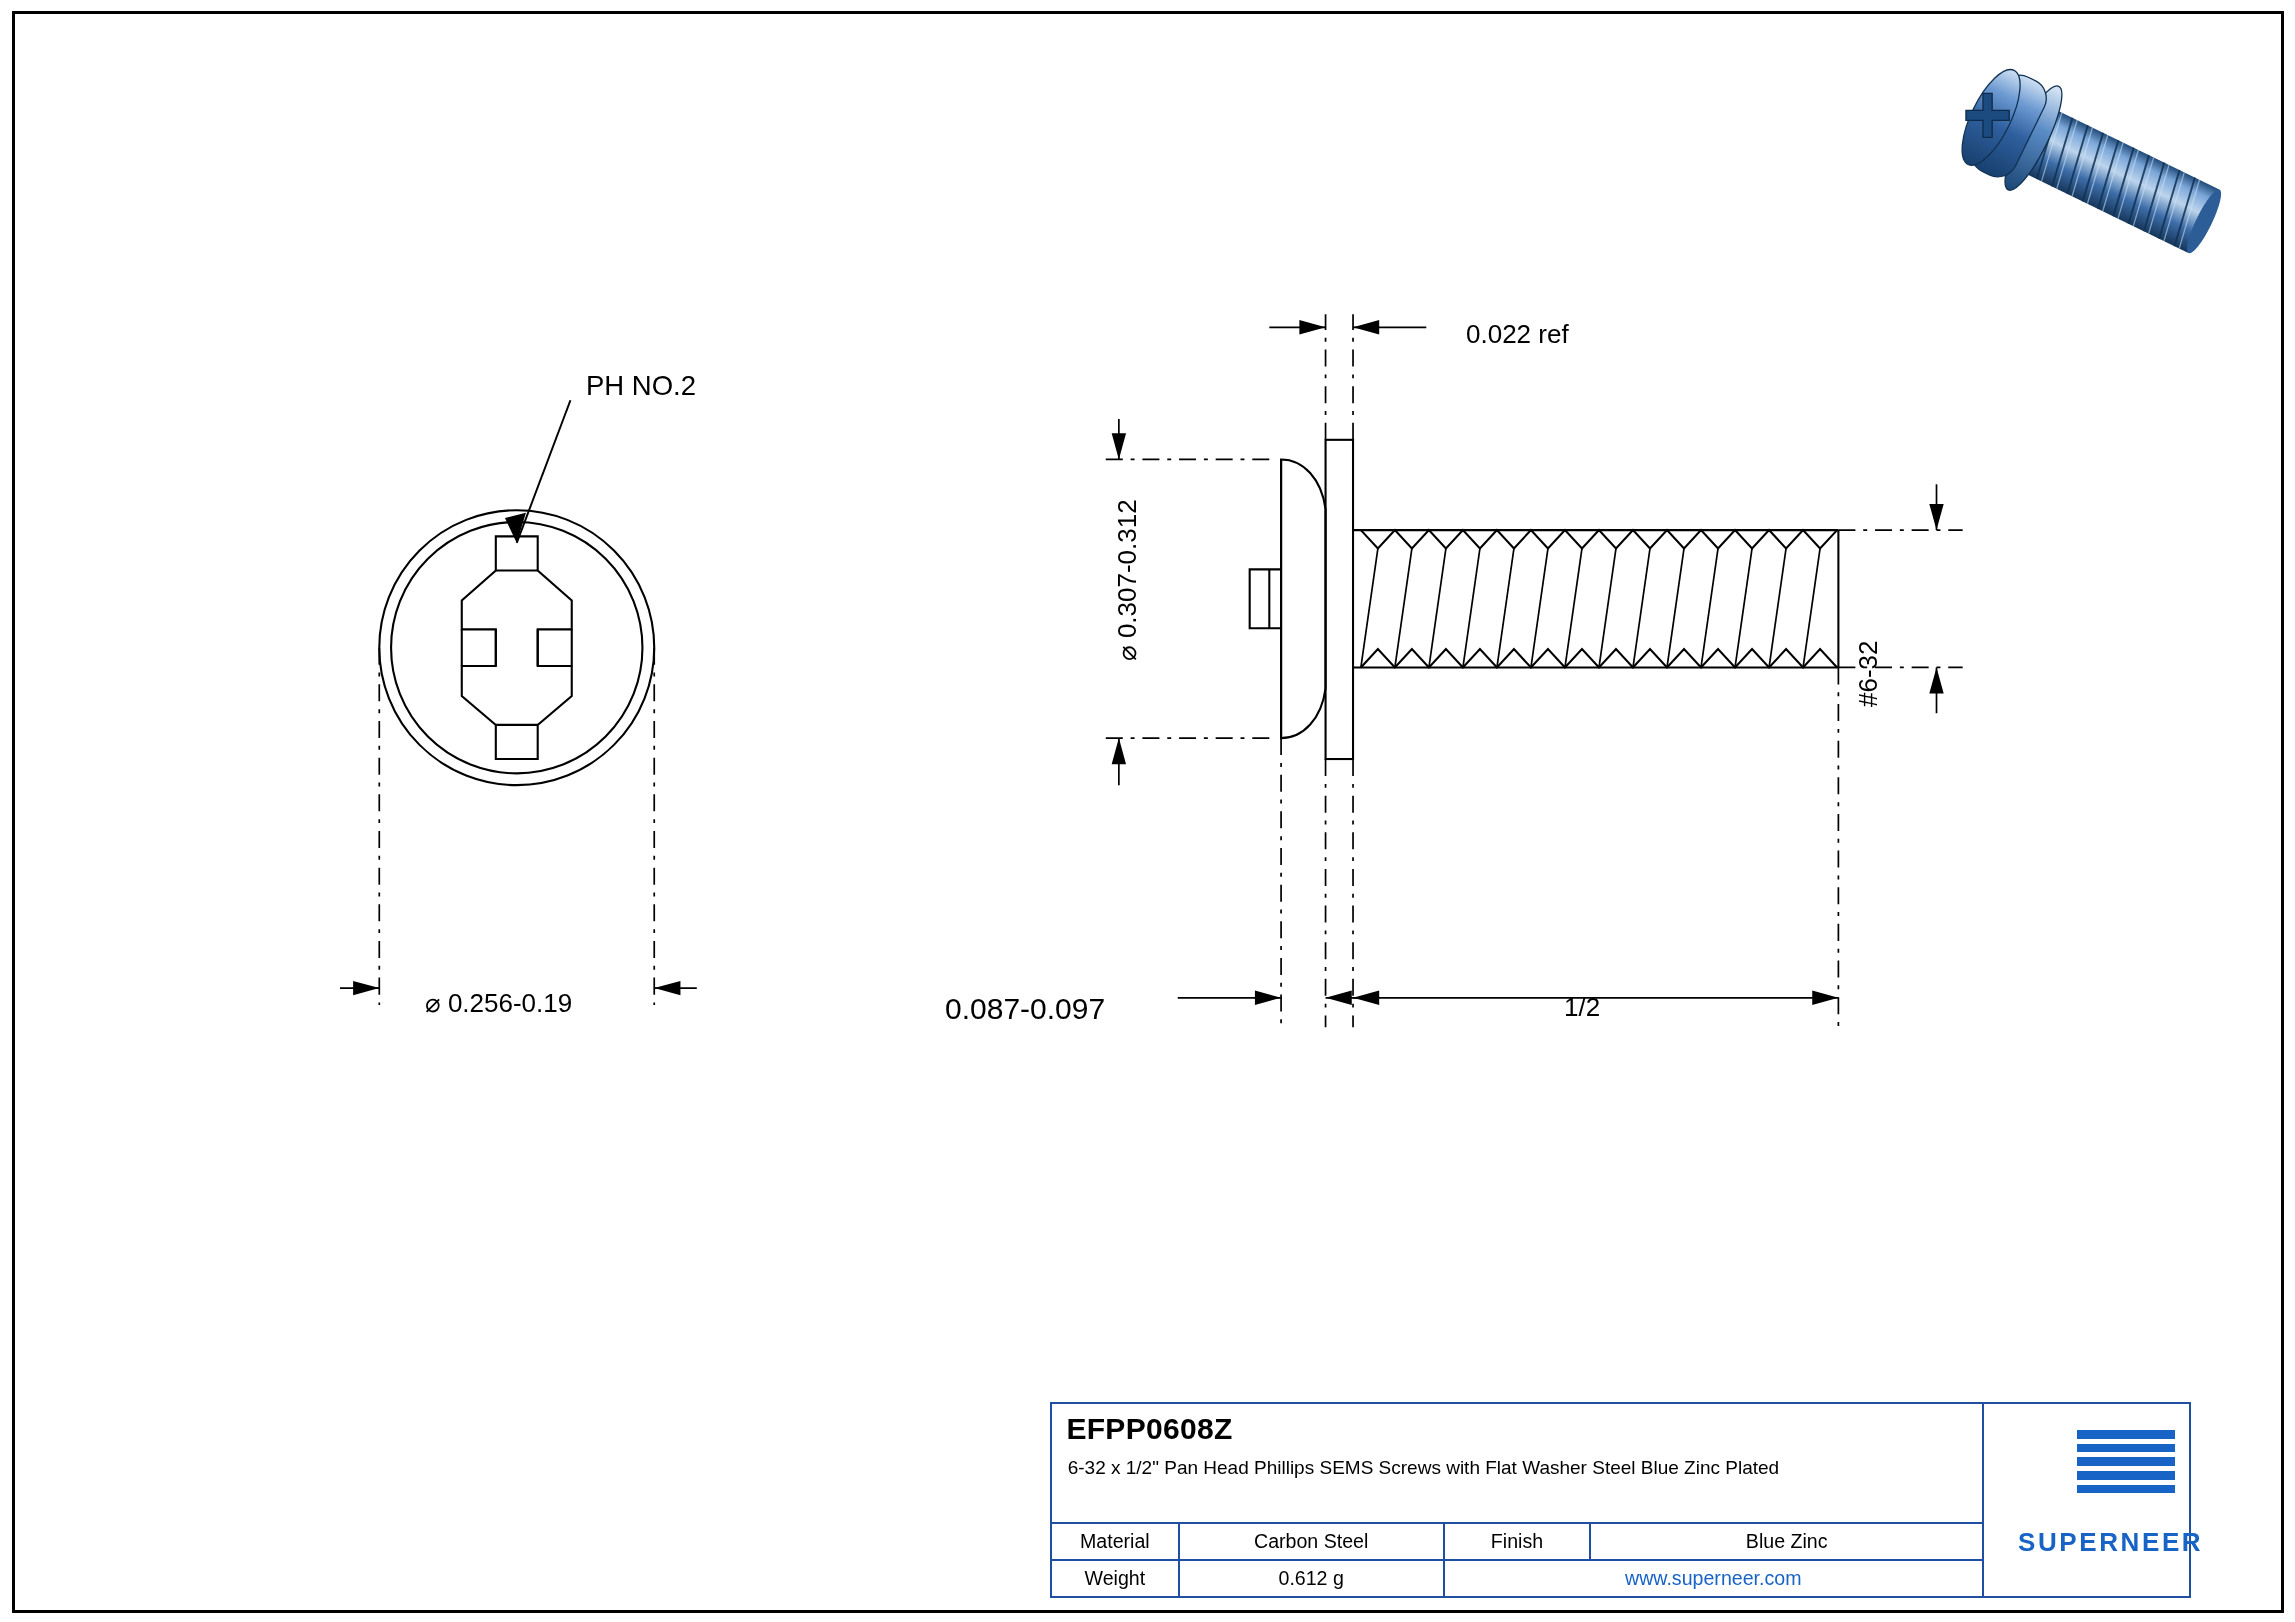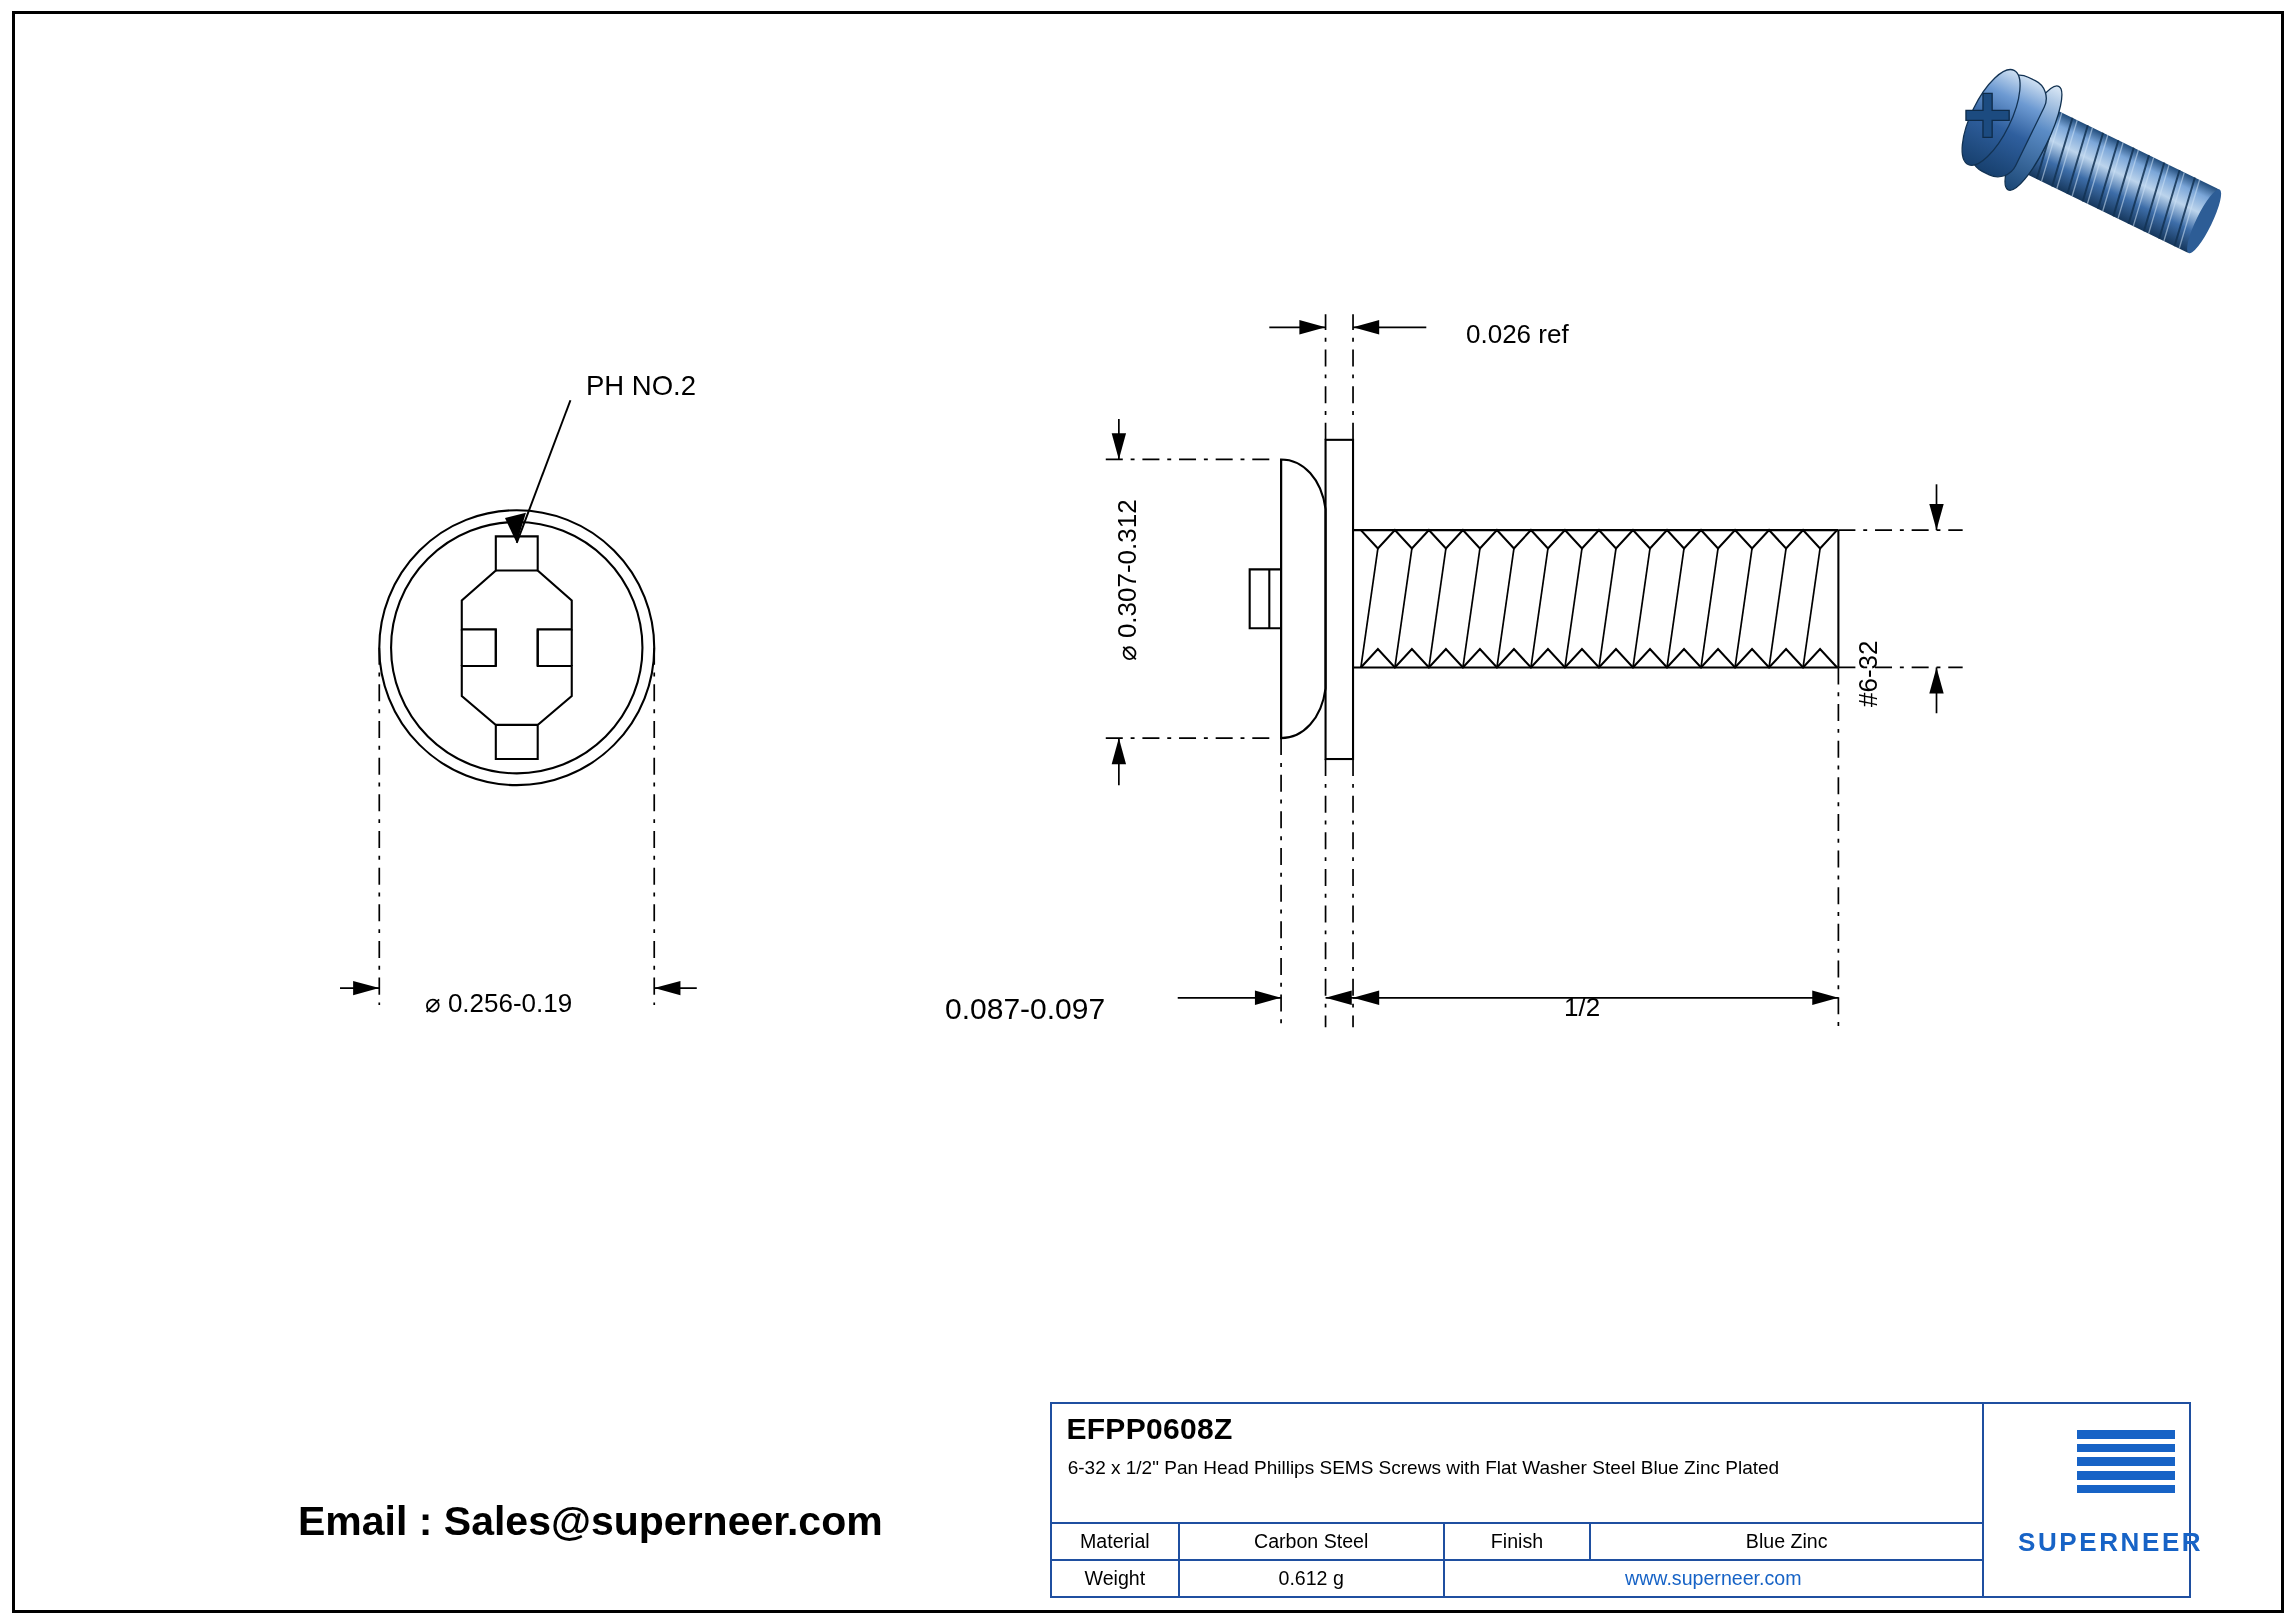--- a/index.html
+++ b/index.html
@@ -360,27 +360,26 @@
       <path d="M1580 580 L1569 620 L1591 620 Z"></path>
 
       <path d="M578 1085 L538 1074 L538 1096 Z"></path>
       <path d="M646 1085 L686 1074 L686 1096 Z"></path>
 
       <path d="M688 1085 L728 1074 L728 1096 Z"></path>
       <path d="M1430 1085 L1390 1074 L1390 1096 Z"></path>
     </g>
   </svg>
 
-  <div class="label dim-032">0.026 ref</div>
+  <div class="label dim-032">0.022 ref</div>
   <div class="label dim-307">⌀ 0.307-0.312</div>
   <div class="label dim-632">#6-32</div>
   <div class="label dim-087">0.087-0.097</div>
   <div class="label dim-half">1/2</div>
 
-  <div class="email">Email : Sales@superneer.com</div>
 
   <div class="title-block">
     <div class="tb-left">
       <div class="tb-code">EFPP0608Z</div>
       <div class="tb-desc">6-32 x 1/2" Pan Head Phillips SEMS Screws with Flat Washer Steel Blue Zinc Plated</div>
       <table class="tb-table">
         <tbody>
             <tr>
           <td class="tb-w-lab">Material</td>
           <td class="tb-w-val">Carbon Steel</td>

